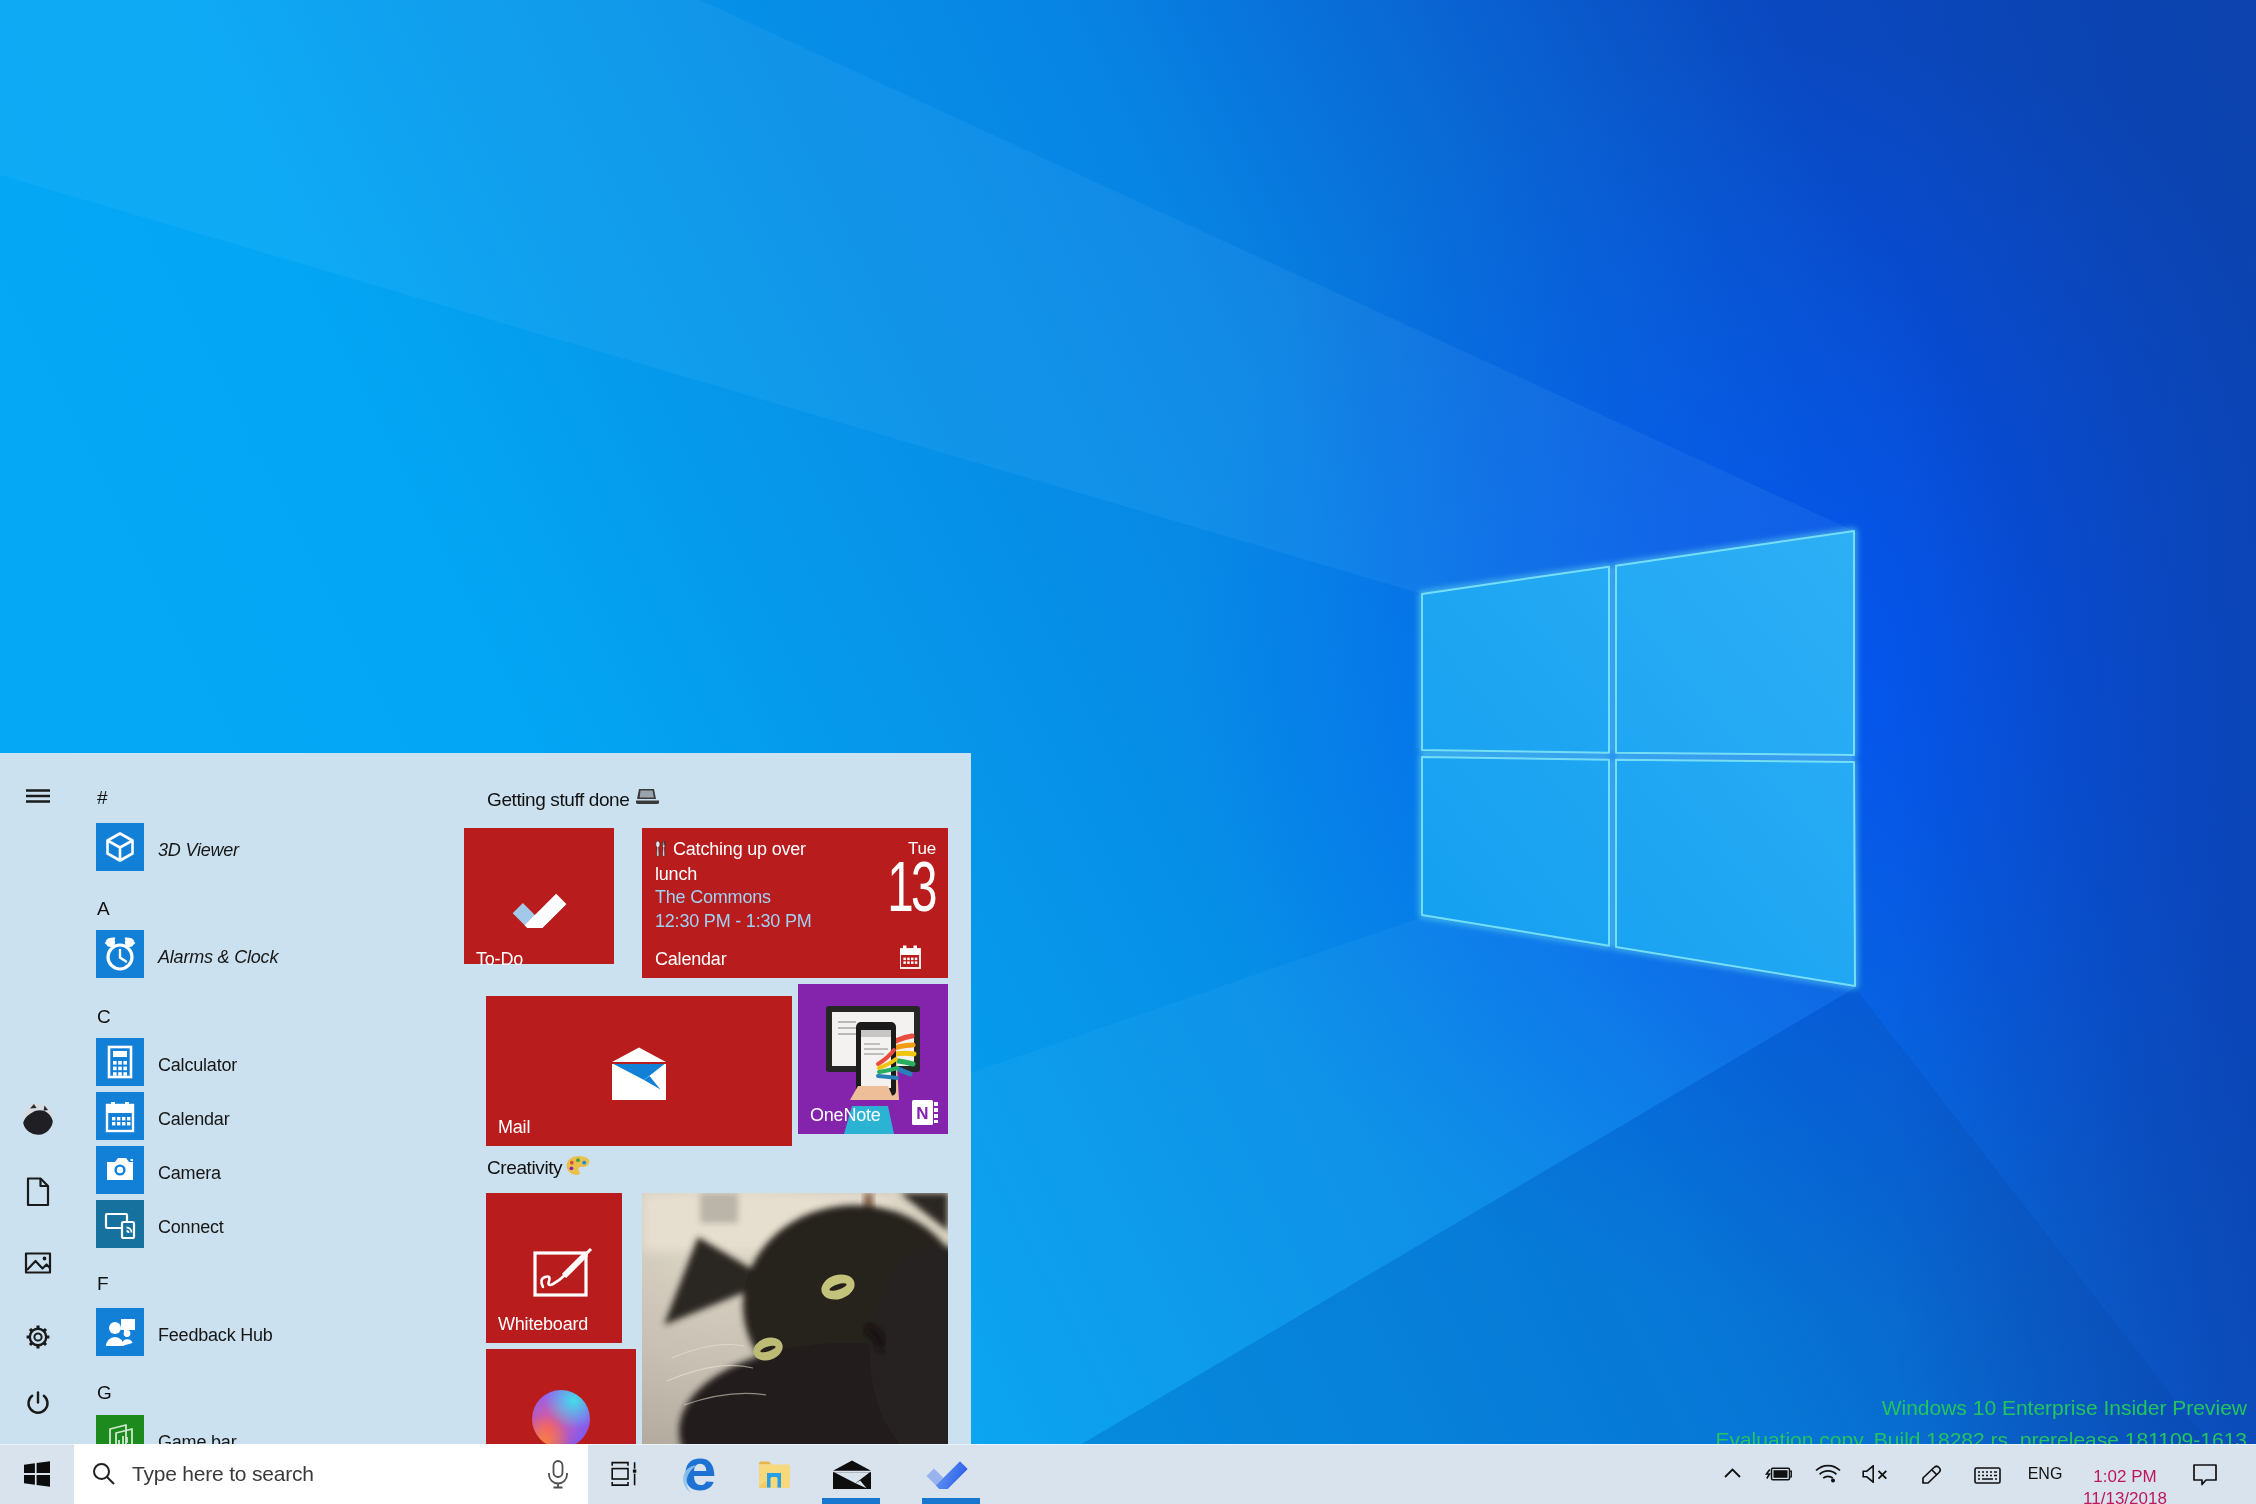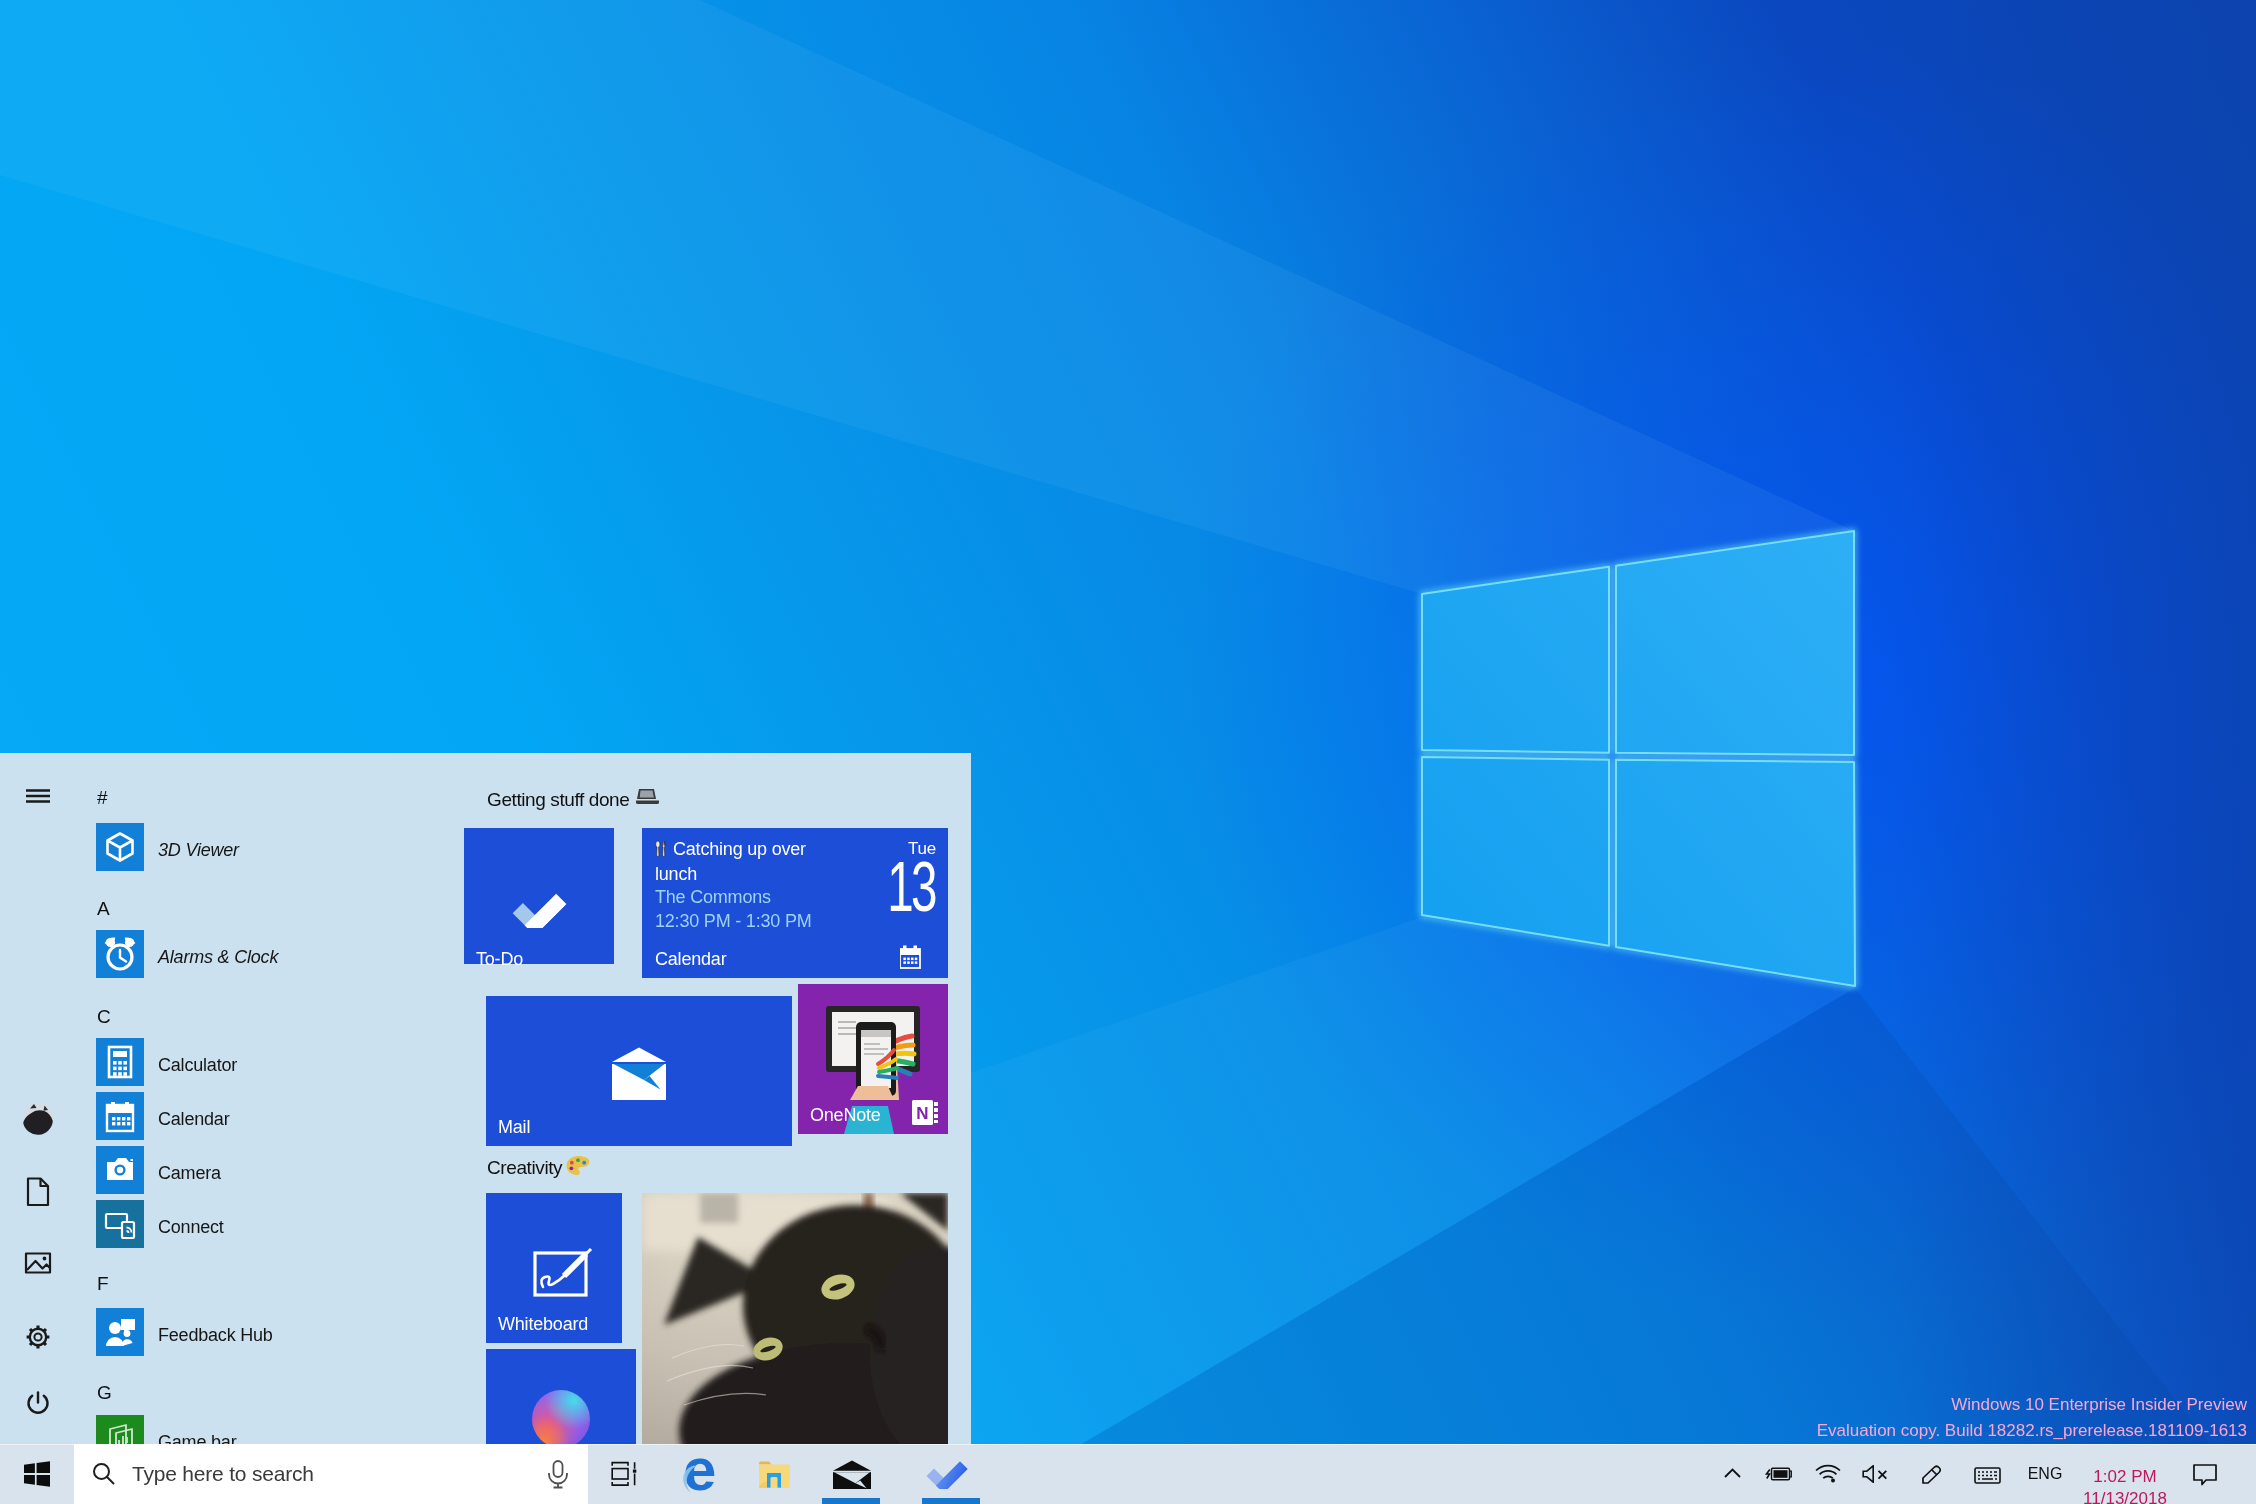--- a/index.html
+++ b/index.html
@@ -5,21 +5,21 @@
   html,body{margin:0;padding:0;background:#000;}
   #root{position:relative;width:2256px;height:1504px;overflow:hidden;font-family:"Liberation Sans",sans-serif;}
   .abs{position:absolute;}
   #wall{position:absolute;left:0;top:0;}
   #menu{position:absolute;left:0;top:753px;width:971px;height:691px;background:#cce1ef;}
   #menuc{position:absolute;left:0;top:0;width:2256px;height:1504px;}
   #taskbar{position:absolute;left:0;top:1444px;width:2256px;height:60px;background:#d8e3ed;}
   .hdr{position:absolute;font-size:19px;color:#111;letter-spacing:-0.4px;}
   .applabel{position:absolute;font-size:18px;color:#161616;letter-spacing:-0.2px;}
   .apptile{position:absolute;width:48px;height:48px;background:#1380d8;}
-  .tile{position:absolute;background:#1d4ed8;}
+  .tile{position:absolute;background:#b91c1c;}
   .tlabel{position:absolute;font-size:18px;color:#fff;letter-spacing:-0.2px;}
 </style>
 </head>
 <body>
 <div id="root">
   <svg id="wall" width="2256" height="1504" viewBox="0 0 2256 1504">
     <defs>
       <linearGradient id="sky" x1="0" y1="1200" x2="2256" y2="80" gradientUnits="userSpaceOnUse">
         <stop offset="0" stop-color="#05aaf6"></stop>
         <stop offset="0.27" stop-color="#03a6f4"></stop>
@@ -64,21 +64,21 @@
       <polygon points="1422,757 1609,759.7 1609,945.7 1422,915"></polygon>
       <polygon points="1616,759.8 1854,762 1855,986 1616,946.9"></polygon>
     </g>
     <g stroke="#79e2f6" stroke-width="2" stroke-opacity="0.95" fill="url(#paneg)" stroke-linejoin="round">
       <polygon points="1422,594 1609,566.7 1609,752.7 1422,750"></polygon>
       <polygon points="1616,565.7 1854,531 1854,755 1616,752.8"></polygon>
       <polygon points="1422,757 1609,759.7 1609,945.7 1422,915"></polygon>
       <polygon points="1616,759.8 1854,762 1855,986 1616,946.9"></polygon>
     </g>
   </svg>
-  <div class="abs" id="systext" style="right:9px;top:1392px;text-align:right;color:#f9a8d4;font-size:17px;line-height:26px;">Windows 10 Enterprise Insider Preview<br>Evaluation copy. Build 18282.rs_prerelease.181109-1613</div>
+  <div class="abs" id="systext" style="right:9px;top:1392px;text-align:right;color:#22c55e;font-size:21px;line-height:32px;">Windows 10 Enterprise Insider Preview<br>Evaluation copy. Build 18282.rs_prerelease.181109-1613</div>
   <div id="menu"></div>
   <div id="menuc">
 
     <svg class="abs" style="left:0;top:753px;" width="76" height="691" viewBox="0 0 76 691">
       <g stroke="#1a1a1a" stroke-width="2.4" fill="none">
         <path d="M26 37.5 H50 M26 43 H50 M26 48.5 H50"></path>
       </g>
 
       <circle cx="38" cy="365" r="15" fill="#d7dce1"></circle>
       <path d="M23.2 370 a15 15 0 0 0 29.6 -2 c-1.5 -5 -4.5 -8.5 -8.5 -10 c-4 -1.5 -8.5 -1 -12 1.5 c-4.5 2.5 -7.6 5 -9.1 10.5 z" fill="#202024"></path>

